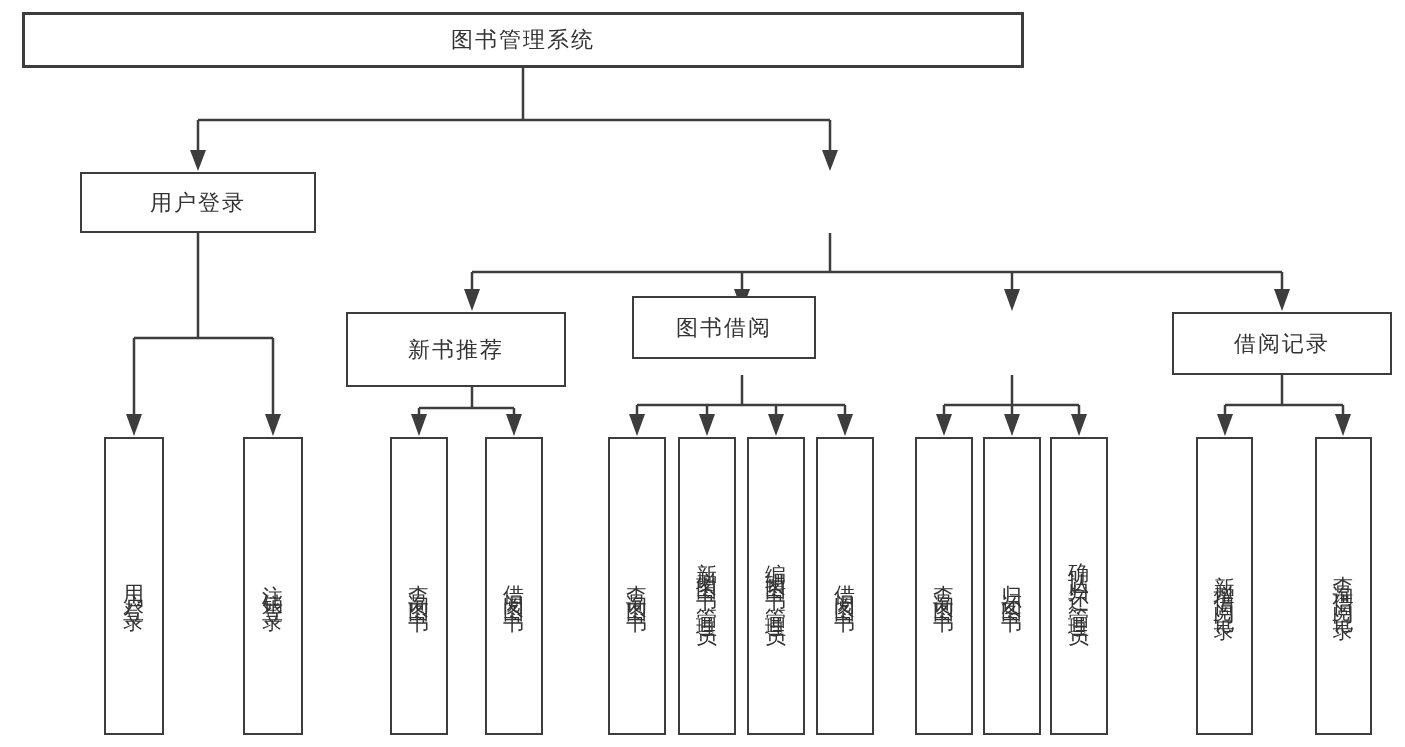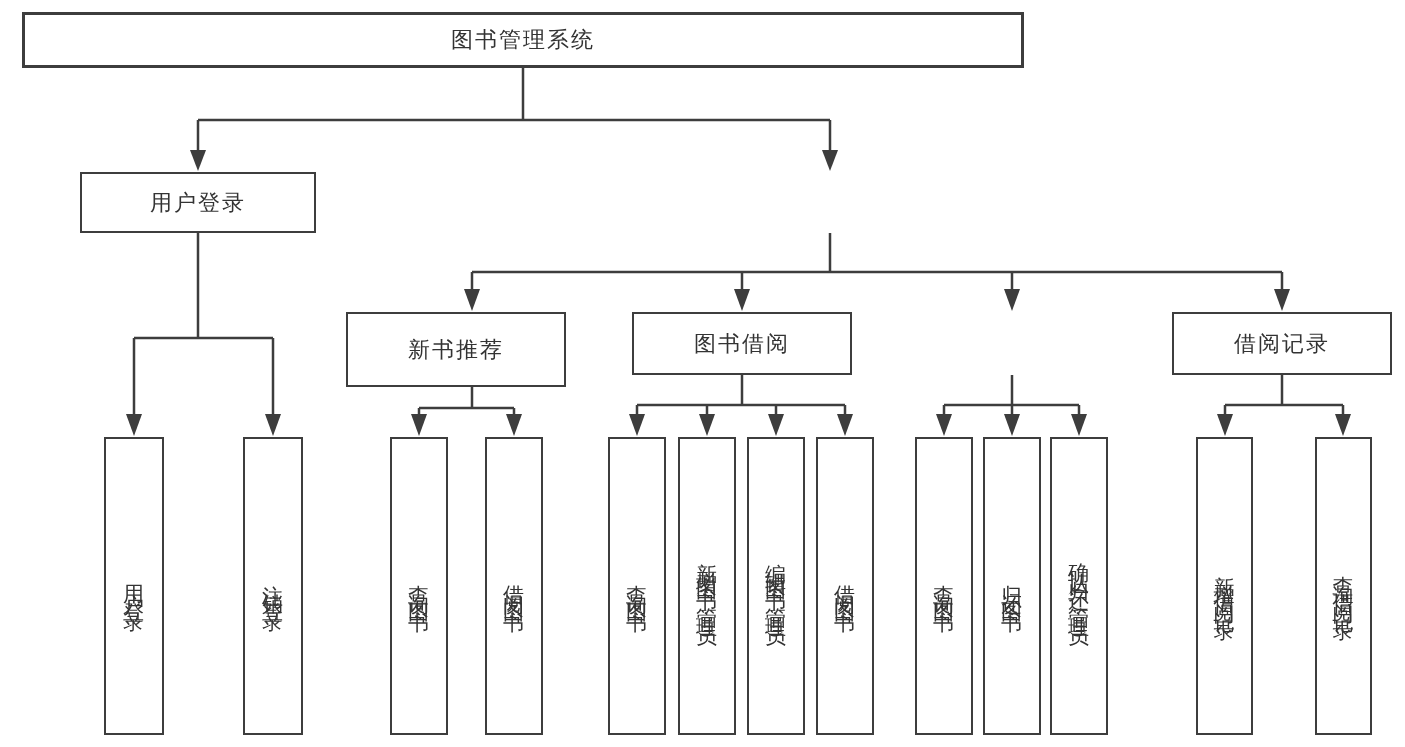--- a/index.html
+++ b/index.html
@@ -101,21 +101,21 @@
       <polygon points="1217,414 1233,414 1225,436"></polygon>
       <polygon points="1335,414 1351,414 1343,436"></polygon>
     </g>
   </svg>
 
   <div class="box root" style="left:22px;top:12px;width:1002px;height:56px">图书管理系统</div>
 
   <div class="box" style="left:80px;top:172px;width:236px;height:61px">用户登录</div>
 
   <div class="box" style="left:346px;top:312px;width:220px;height:75px">新书推荐</div>
-  <div class="box" style="left:632px;top:312px;width:220px;height:63px">图书借阅</div>
+  <div class="box" style="left:632px;top:296px;width:184px;height:63px">图书借阅</div>
   <div class="box" style="left:1172px;top:312px;width:220px;height:63px">借阅记录</div>
 
   <div class="box v" style="left:104px;top:437px;width:60px;height:298px">用户登录</div>
   <div class="box v" style="left:243px;top:437px;width:60px;height:298px">注销登录</div>
 
   <div class="box v" style="left:390px;top:437px;width:58px;height:298px">查询图书</div>
   <div class="box v" style="left:485px;top:437px;width:58px;height:298px">借阅图书</div>
 
   <div class="box v" style="left:608px;top:437px;width:58px;height:298px">查询图书</div>
   <div class="box v" style="left:678px;top:437px;width:58px;height:298px">新增图书（管理员）</div>

